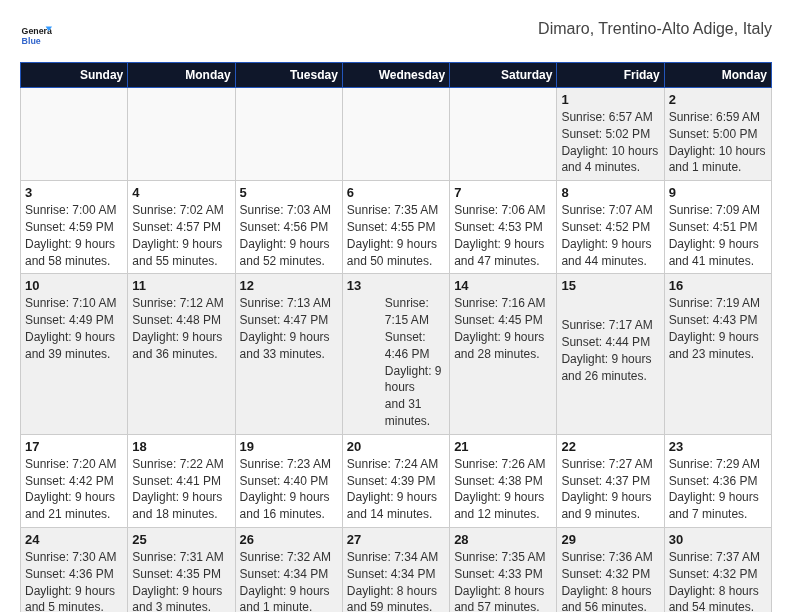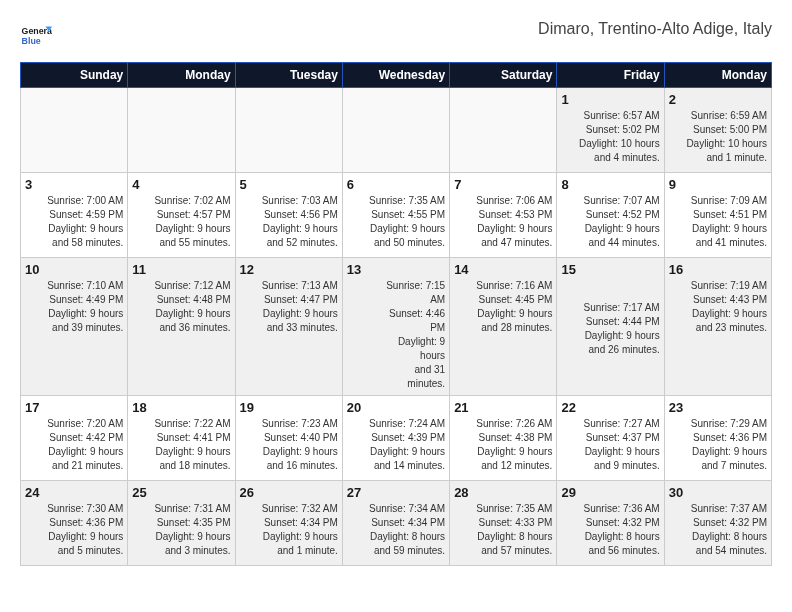--- a/index.html
+++ b/index.html
@@ -66,24 +66,23 @@
     td.shaded {
       background: #f0f0f0;
     }
     .day-number {
       font-size: 13px;
       font-weight: bold;
       color: #1a1a1a;
       margin-bottom: 2px;
     }
     .day-info {
-      font-size: 10px;
+      font-size: 12px;
       color: #333;
       line-height: 1.4;
-      text-align: right;
     }
   </style>
 </head>
 <body>
 
 <div class="header-area">
   <div class="logo">
     <svg class="logo-icon" viewBox="0 0 40 40" xmlns="http://www.w3.org/2000/svg">
       <text x="2" y="18" font-size="11" font-weight="bold" fill="#1a1a1a">General</text>
       <text x="2" y="30" font-size="11" font-weight="bold" fill="#3366cc">Blue</text>

